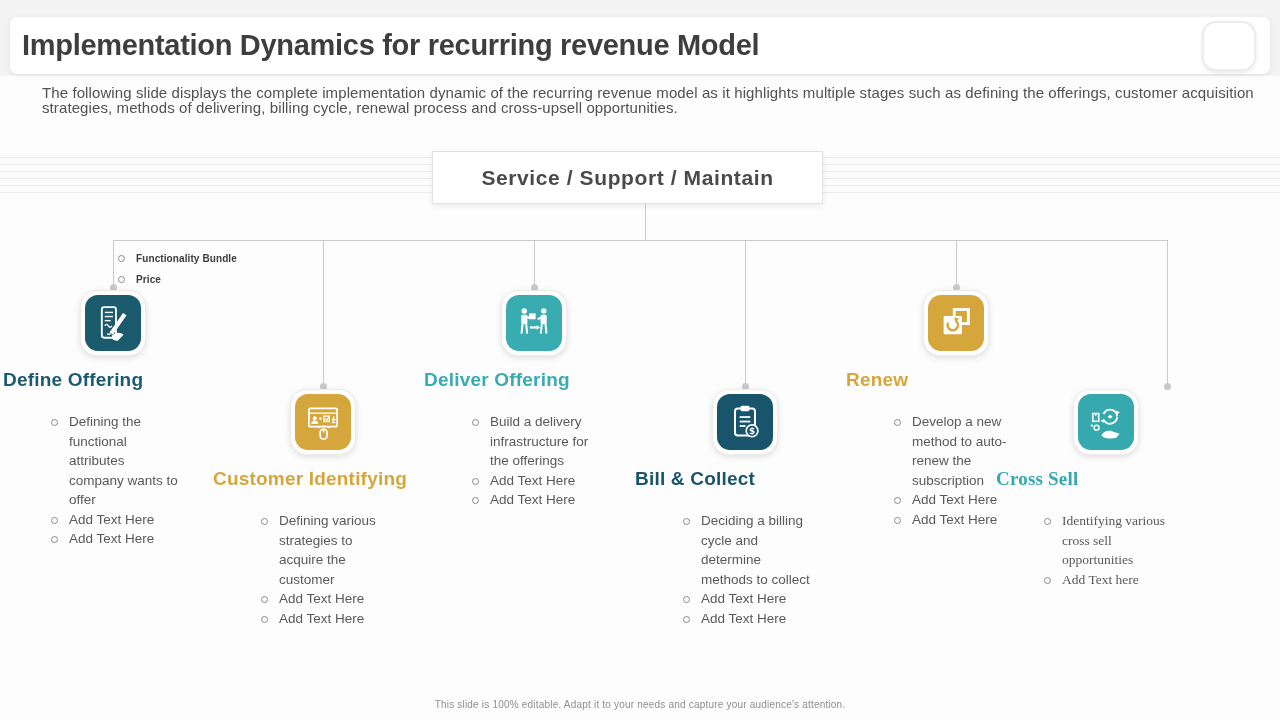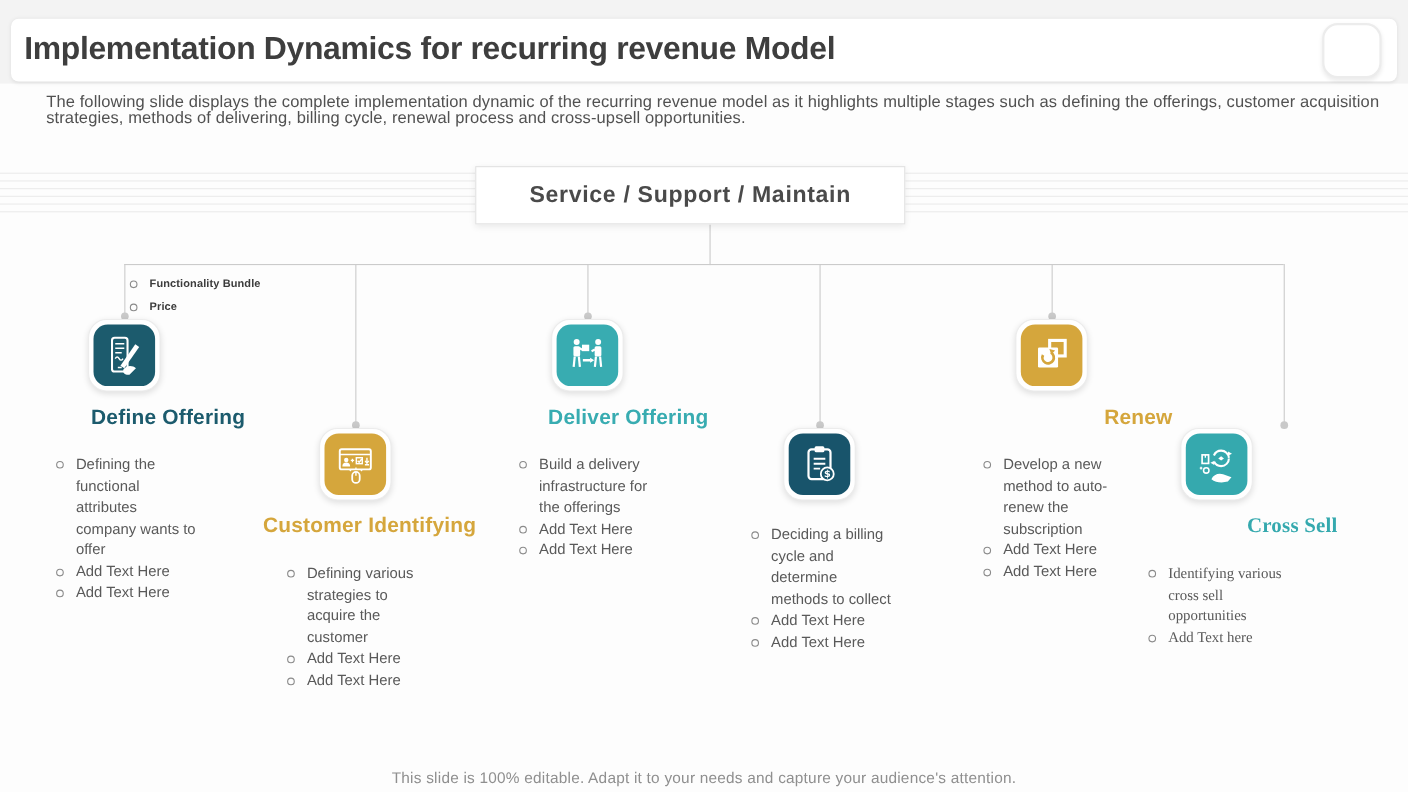--- a/index.html
+++ b/index.html
@@ -69,33 +69,33 @@
     display:flex; align-items:center; justify-content:center;
   }
   .icon-box {
     width:56px; height:56px; border-radius:13px;
     background:var(--c);
     display:flex; align-items:center; justify-content:center;
   }
   .icon-box svg { width:40px; height:40px; display:block; }
   .icon-box svg text { font-family:"DejaVu Sans", sans-serif; font-weight:bold; }
   .stage-title {
-    margin-top:13px; text-align:right;
+    margin-top:13px; text-align:left;
     font-size:19px; font-weight:bold; color:var(--c); letter-spacing:.2px; white-space:nowrap;
   }
   .stage-bullets {
     list-style:none; width:136px; margin:21px auto 0; padding-left:24px;
   }
   .stage-bullets li {
     position:relative; font-size:13.5px; line-height:19.5px; color:#595959;
   }
   
   .footer-note {
     position:absolute; top:699px; left:0; width:1280px;
-    text-align:center; font-size:14px; color:#8f8f8f; letter-spacing:.2px;
+    text-align:center; font-size:10px; color:#8f8f8f; letter-spacing:.2px;
   }
 </style>
 </head>
 <body>
 
 <div class="stripes">
   <div class="stripe" style="top:157px"></div>
   <div class="stripe" style="top:164px"></div>
   <div class="stripe" style="top:171px"></div>
   <div class="stripe" style="top:178px"></div>
@@ -220,20 +220,21 @@
         <rect x="8.5" y="5.5" width="17" height="23" rx="2.4" stroke="#fff" stroke-width="1.7"></rect>
         <rect x="13.2" y="3.2" width="7.6" height="4.6" rx="1.2" fill="#fff"></rect>
         <line x1="12.5" y1="12.8" x2="21.5" y2="12.8" stroke="#fff" stroke-width="1.5"></line>
         <line x1="12.5" y1="16.6" x2="21.5" y2="16.6" stroke="#fff" stroke-width="1.5"></line>
         <line x1="12.5" y1="20.4" x2="17.5" y2="20.4" stroke="#fff" stroke-width="1.5"></line>
         <circle cx="23" cy="24.5" r="5" style="fill:var(--c)" stroke="#fff" stroke-width="1.4"></circle>
         <text x="23" y="27.2" font-size="7.5" text-anchor="middle" fill="#fff">$</text>
       </svg>
     </div>
   </div>
+  <h3 class="stage-title">Bill &amp; Collect</h3>
   <ul class="stage-bullets">
     <li>Deciding a billing cycle and determine methods to collect</li>
     <li>Add Text Here</li>
     <li>Add Text Here</li>
   </ul>
 </div>
 
 <div class="stage" style="left: 846px; top: 290px; --c: #D5A63C;">
   <div class="icon-card">
     <div class="icon-box">

